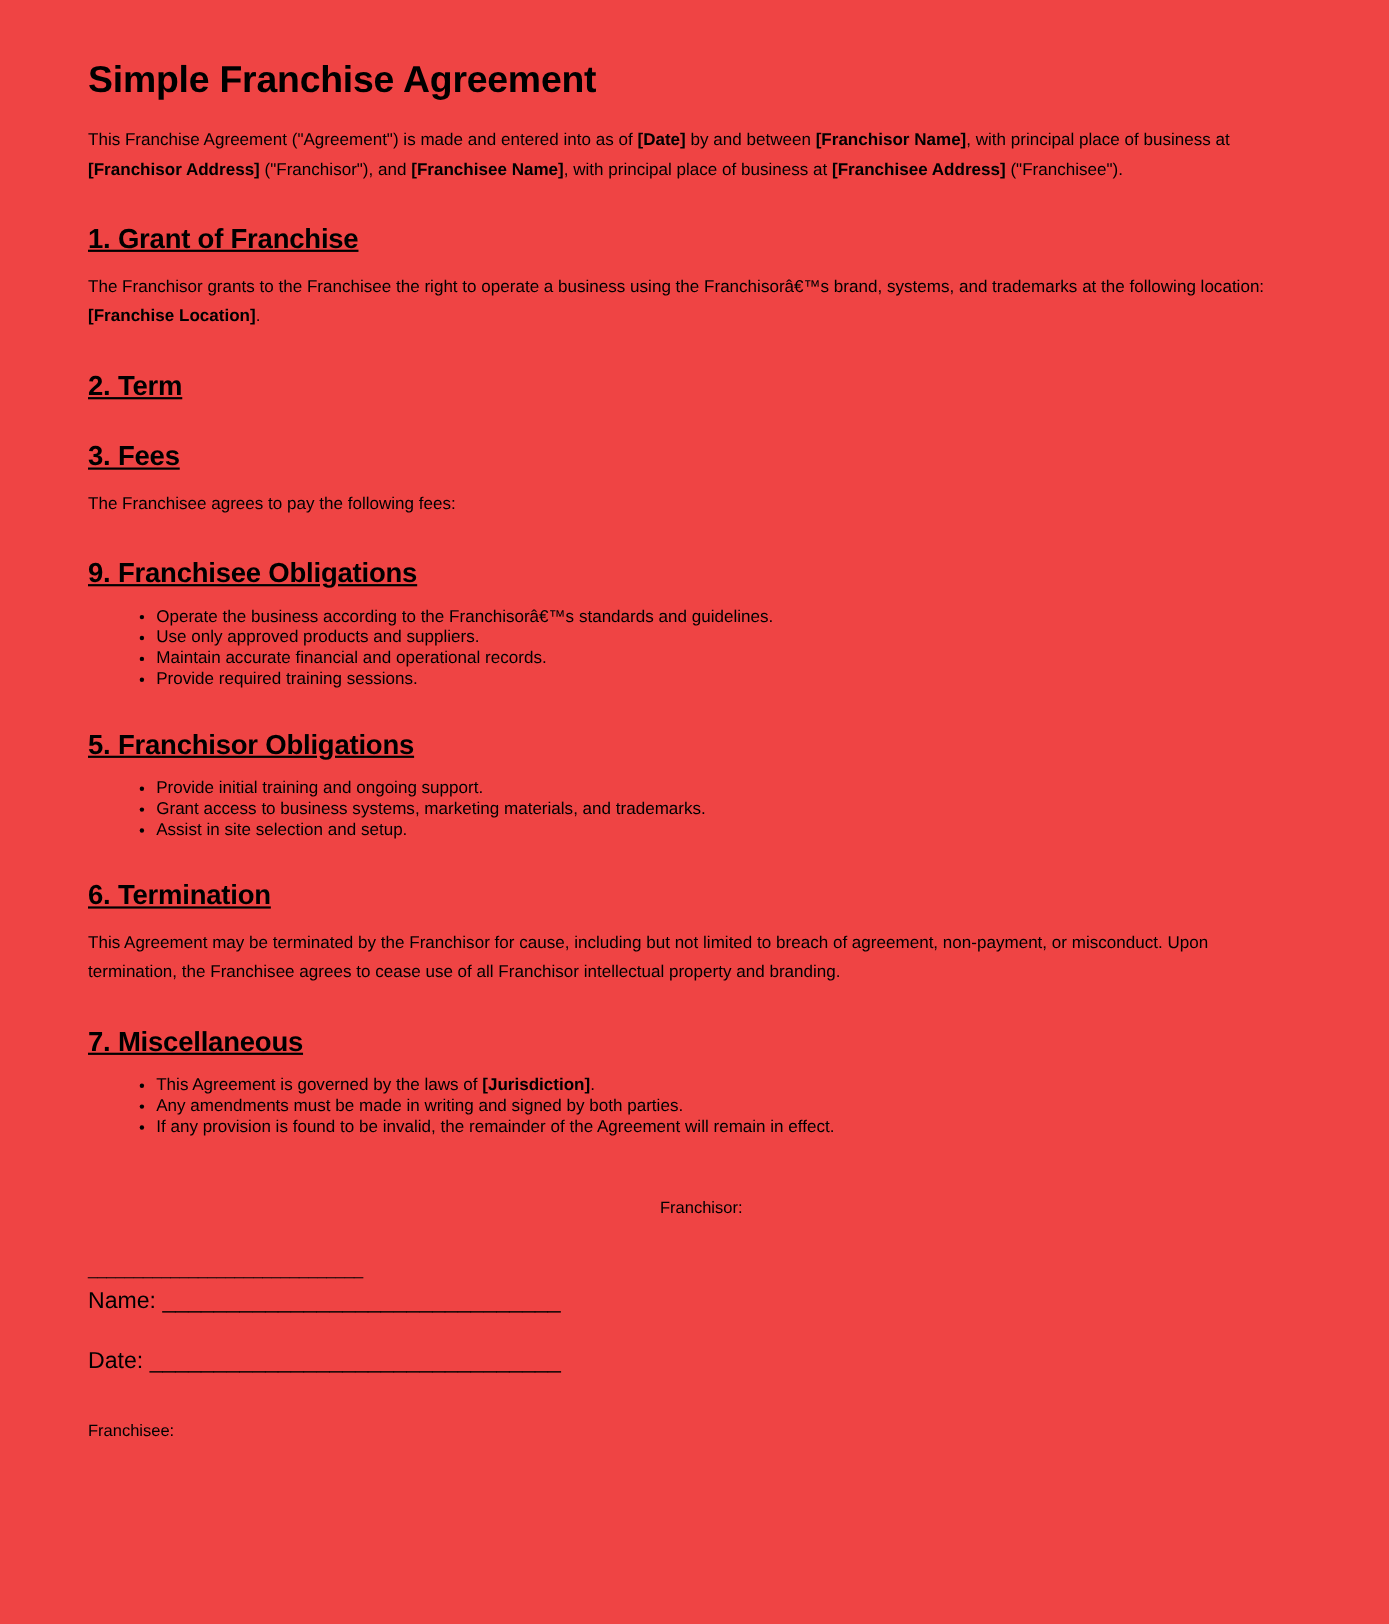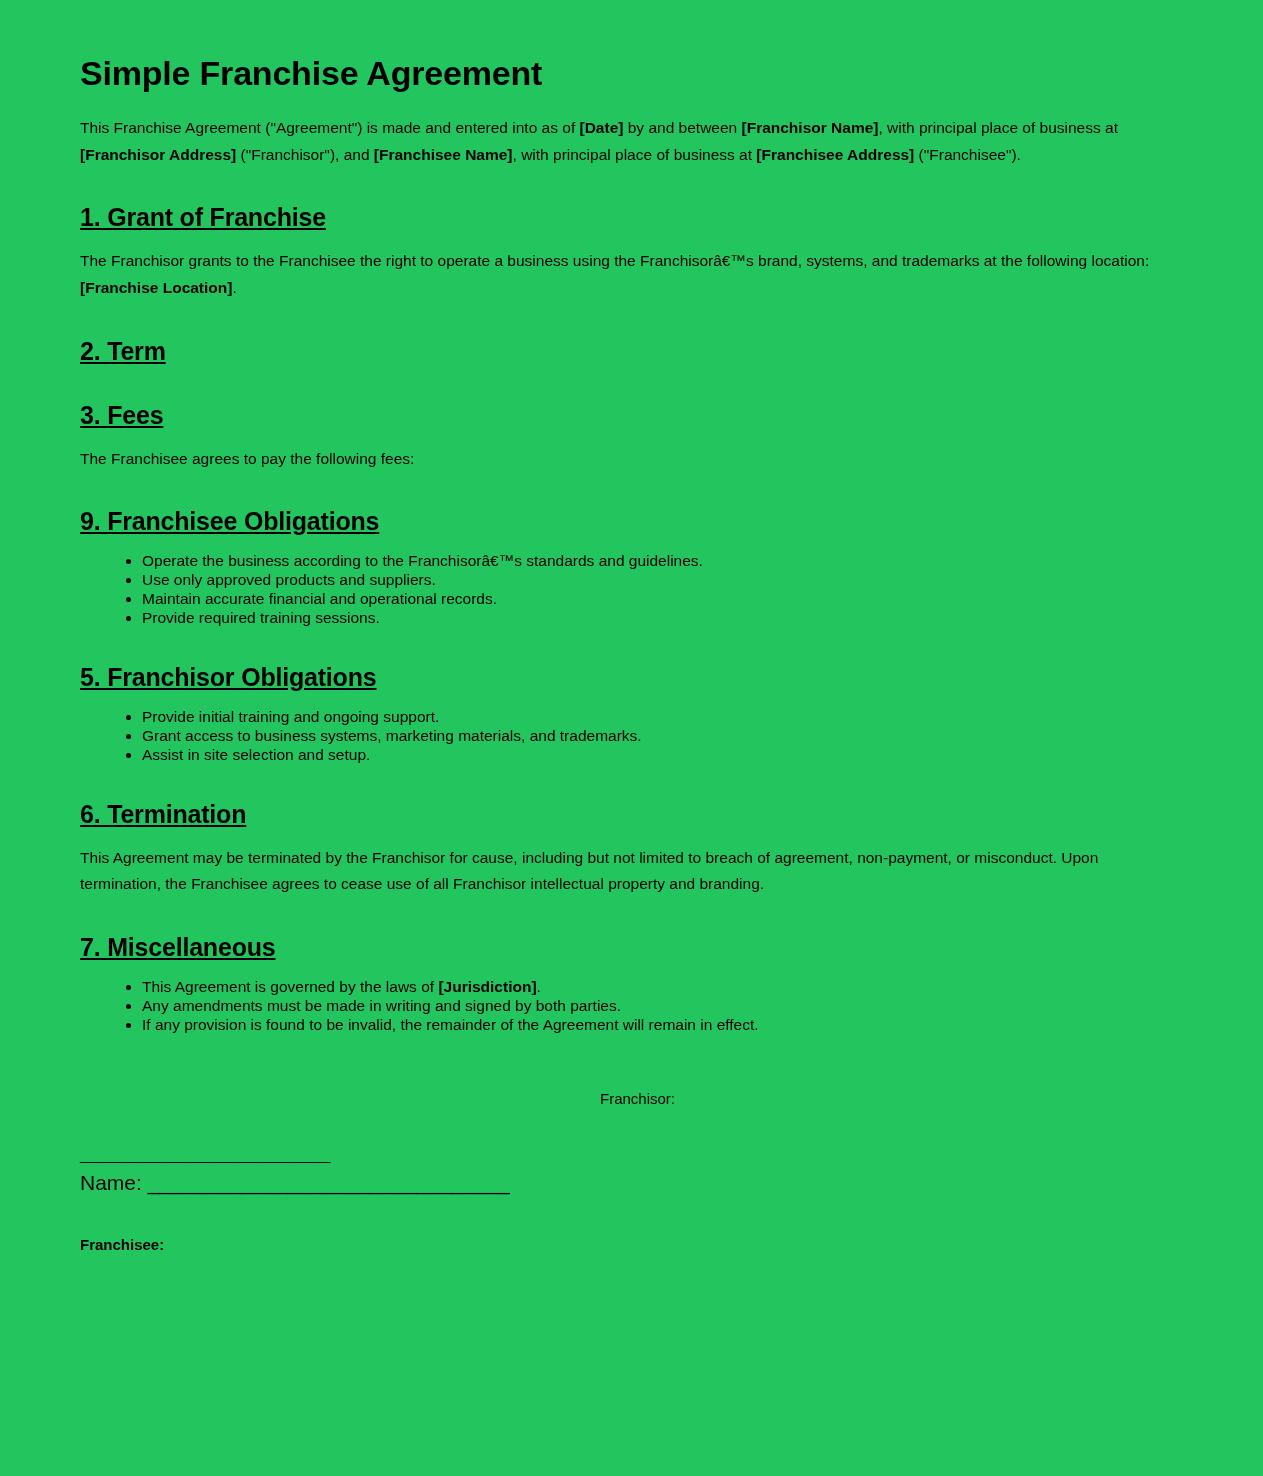--- a/index.html
+++ b/index.html
@@ -12,21 +12,21 @@
     height: 1476px;
     font-family: "Liberation Sans", sans-serif;
     color: #000000;
     -webkit-font-smoothing: antialiased;
   }
   .page {
     box-sizing: border-box;
     width: 1263px;
     min-height: 1476px;
     padding: 40px 72px 40px 80px;
-    background: #22c55e;
+    background: #ef4444;
   }
   .doc-title {
     font-size: 34px;
     font-weight: bold;
     line-height: 1.15;
     margin: 14px 0 22px 0;
     letter-spacing: -0.2px;
   }
   h2.section-heading {
     font-size: 25px;
@@ -74,21 +74,20 @@
   .sig-field {
     font-size: 21px;
     line-height: 1.6;
     margin: 0 0 22px 0;
     white-space: nowrap;
   }
   .sig-label-last {
     font-size: 15px;
     line-height: 1.6;
     margin: 34px 0 0 0;
-    font-weight: bold;
   }
 </style>
 </head>
 <body>
 
 <div class="page">
 
   <h1 class="doc-title">Simple Franchise Agreement</h1>
 
   <p class="body-text"><span>This Franchise Agreement ("Agreement") is made and entered into as of </span><b>[Date]</b><span> by and between </span><b>[Franchisor Name]</b><span>, with principal place of business at </span><b>[Franchisor Address]</b><span> ("Franchisor"), and </span><b>[Franchisee Name]</b><span>, with principal place of business at </span><b>[Franchisee Address]</b><span> ("Franchisee").</span></p>
@@ -123,16 +122,17 @@
   <ul class="doc-list">
     <li><span>This Agreement is governed by the laws of </span><b>[Jurisdiction]</b><span>.</span></li>
     <li>Any amendments must be made in writing and signed by both parties.</li>
     <li>If any provision is found to be invalid, the remainder of the Agreement will remain in effect.</li>
   </ul>
 
   <div class="sig-block">
     <p class="sig-label">Franchisor:</p>
     <p class="sig-rule">______________________________</p>
     <p class="sig-field">Name: _______________________________</p>
+    <p class="sig-field">Date: ________________________________</p>
     <p class="sig-label-last">Franchisee:</p>
   </div>
 
 </div>
 
 </body></html>

